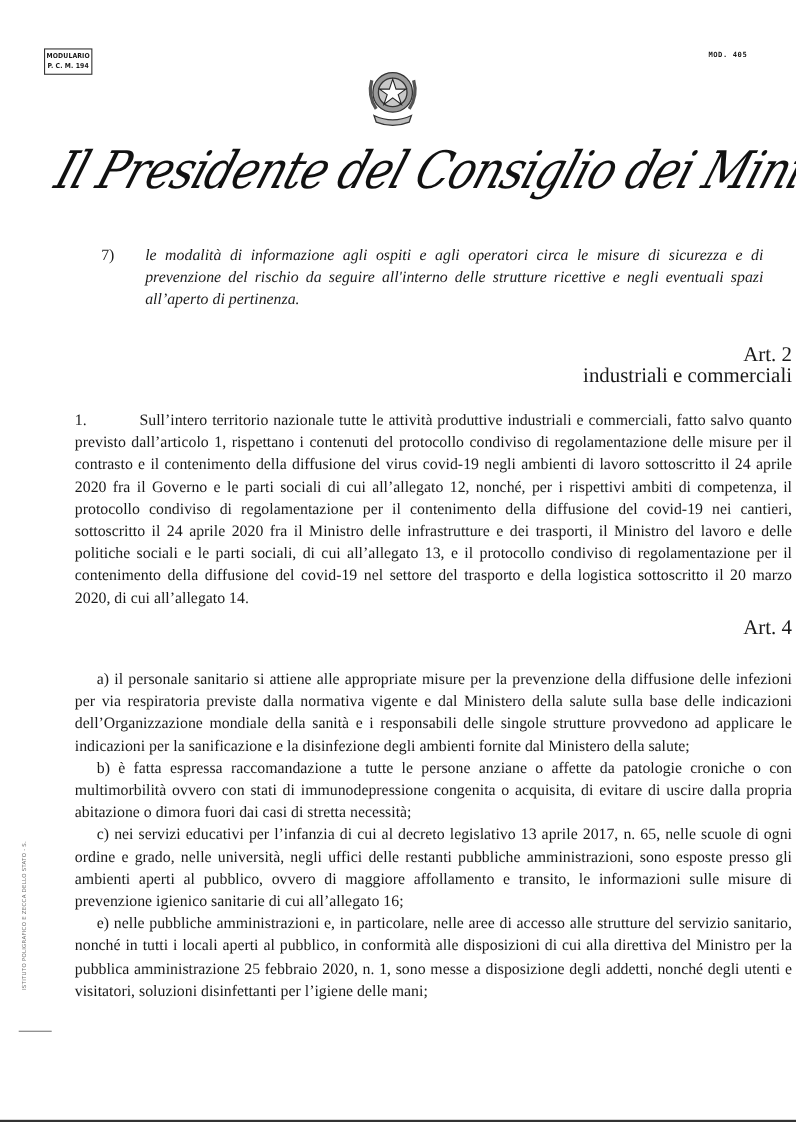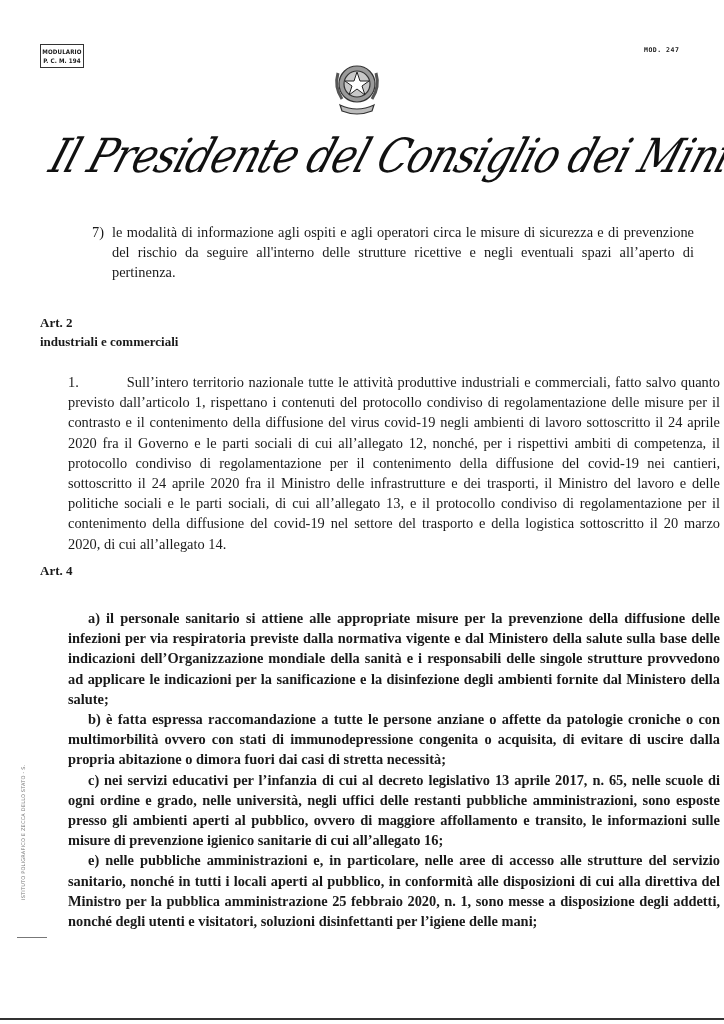--- a/index.html
+++ b/index.html
@@ -21,44 +21,44 @@
     .emblem { position: absolute; left: 330px; top: 53px; width: 54px; height: 68px; }
     .letterhead {
       position: absolute; left: 50px; top: 128px; width: 640px; height: 70px;
       font-family: "DejaVu Serif", serif; font-style: italic; font-size: 47px; letter-spacing: -1.5px;
       transform: skewX(-18deg) scaleX(0.86); transform-origin: left center;
       color: #111; white-space: nowrap; font-weight: normal;
     }
     .text { position: absolute; font-size: 14.4px; line-height: 20.2px; text-align: justify; }
     .item7 { left: 92px; top: 222px; width: 602px; }
     .item7 .num { position: absolute; left: 0; }
-    .item7 .body { margin-left: 20px; display: block; }
-    .art-title { position: absolute; left: 40px; width: 680px; text-align: left; font-weight: bold; font-size: 13px; line-height: 19px; }
+    .item7 .body { margin-left: 40px; display: block; font-style: italic; }
+    .art-title { position: absolute; left: 40px; width: 680px; text-align: right; font-weight: normal; font-size: 19px; line-height: 19px; }
     .art2 { top: 313px; }
     .art3 { top: 561px; }
     .art2-body { left: 68px; top: 372px; width: 652px; }
     .indent-tab { display: inline-block; width: 48px; }
     .art3-body { left: 68px; top: 608px; width: 652px; }
     .art3-body p { margin: 0; }
-    .art3-body .sub { text-indent: 20px; font-weight: bold; }
+    .art3-body .sub { text-indent: 20px; }
     .side-note {
       position: absolute; left: 20px; top: 900px; transform: rotate(-90deg); transform-origin: left top;
       font-family: "DejaVu Sans", sans-serif; font-size: 5px; color: #777; white-space: nowrap; letter-spacing: 0.2px;
     }
     .side-dash { position: absolute; left: 17px; top: 937px; width: 30px; height: 1px; background: #777; }
     .bottom-line { position: absolute; left: 0; top: 1018px; width: 724px; height: 2px; background: #333; }
   </style>
 </head>
 <body>
 
 <div class="modulario">
   <div>MODULARIO</div>
   <div>P. C. M. 194</div>
 </div>
-<div class="mod-num">MOD. 247</div>
+<div class="mod-num">MOD. 405</div>
 
 <svg class="emblem" viewBox="0 0 54 68">
   <g fill="none" stroke="#333" stroke-width="1.2">
     <circle cx="27" cy="31" r="18" fill="#9a9a9a"></circle>
     <circle cx="27" cy="31" r="13" fill="#c8c8c8"></circle>
     <path d="M8 20 Q4 34 12 46" stroke-width="3" stroke="#555"></path>
     <path d="M46 20 Q50 34 42 46" stroke-width="3" stroke="#555"></path>
     <path d="M10 52 Q27 60 44 52 L42 58 Q27 64 12 58 Z" fill="#bbb"></path>
   </g>
   <polygon points="27,19 30,28 39,28 32,33 35,42 27,36 19,42 22,33 15,28 24,28" fill="#fff" stroke="#222" stroke-width="1"></polygon>

